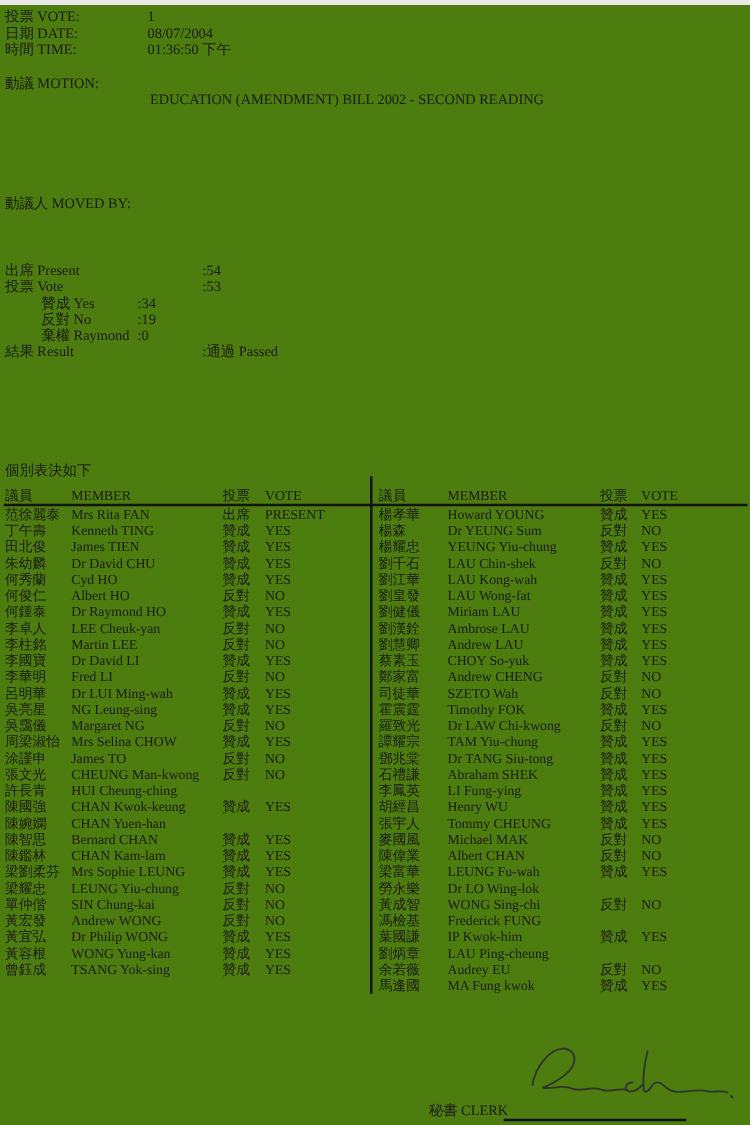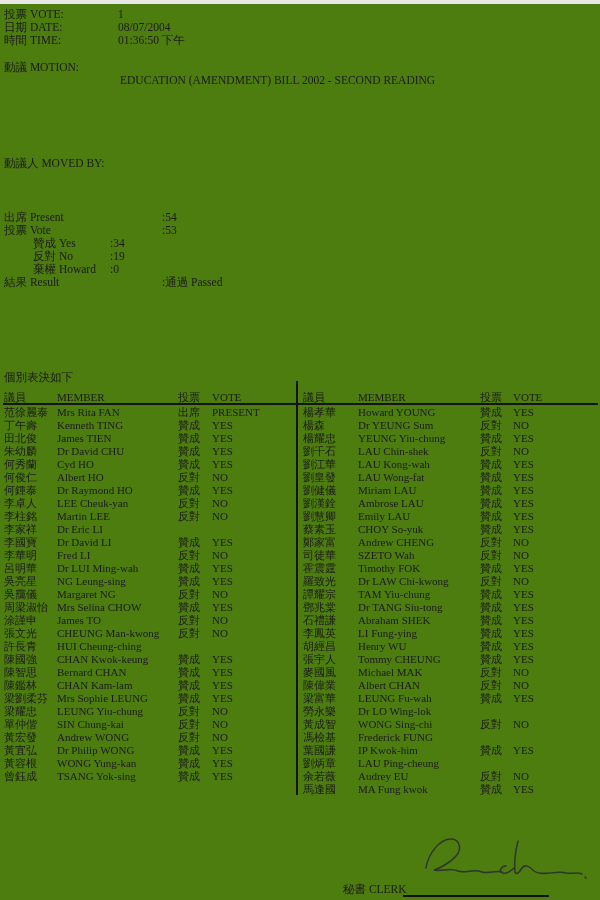--- a/index.html
+++ b/index.html
@@ -42,21 +42,21 @@
   <div class="l" style="top:153px;left:4px">動議人 MOVED BY:</div>
 
   <div class="l" style="top:207px;left:4px">出席 Present</div>
   <div class="l" style="top:207px;left:162px">:54</div>
   <div class="l" style="top:220px;left:4px">投票 Vote</div>
   <div class="l" style="top:220px;left:162px">:53</div>
   <div class="l" style="top:233px;left:33px">贊成 Yes</div>
   <div class="l" style="top:233px;left:110px">:34</div>
   <div class="l" style="top:246px;left:33px">反對 No</div>
   <div class="l" style="top:246px;left:110px">:19</div>
-  <div class="l" style="top:259px;left:33px">棄權 Howard</div>
+  <div class="l" style="top:259px;left:33px">棄權 Raymond</div>
   <div class="l" style="top:259px;left:110px">:0</div>
   <div class="l" style="top:272px;left:4px">結果 Result</div>
   <div class="l" style="top:272px;left:162px">:通過 Passed</div>
 
   <div class="l" style="top:367px;left:4px">個別表決如下</div>
 
   <div class="vhead cols-left">
     <span class="c1">議員</span>
     <span class="c2">MEMBER</span>
     <span class="c3">投票</span>
@@ -121,26 +121,20 @@
         <span class="c3">反對</span>
         <span class="c4">NO</span>
       </div>
       <div class="vrow">
         <span class="c1">李柱銘</span>
         <span class="c2">Martin LEE</span>
         <span class="c3">反對</span>
         <span class="c4">NO</span>
       </div>
       <div class="vrow">
-        <span class="c1">李家祥</span>
-        <span class="c2">Dr Eric LI</span>
-        <span class="c3"></span>
-        <span class="c4"></span>
-      </div>
-      <div class="vrow">
         <span class="c1">李國寶</span>
         <span class="c2">Dr David LI</span>
         <span class="c3">贊成</span>
         <span class="c4">YES</span>
       </div>
       <div class="vrow">
         <span class="c1">李華明</span>
         <span class="c2">Fred LI</span>
         <span class="c3">反對</span>
         <span class="c4">NO</span>
@@ -187,20 +181,26 @@
         <span class="c3"></span>
         <span class="c4"></span>
       </div>
       <div class="vrow">
         <span class="c1">陳國強</span>
         <span class="c2">CHAN Kwok-keung</span>
         <span class="c3">贊成</span>
         <span class="c4">YES</span>
       </div>
       <div class="vrow">
+        <span class="c1">陳婉嫻</span>
+        <span class="c2">CHAN Yuen-han</span>
+        <span class="c3"></span>
+        <span class="c4"></span>
+      </div>
+      <div class="vrow">
         <span class="c1">陳智思</span>
         <span class="c2">Bernard CHAN</span>
         <span class="c3">贊成</span>
         <span class="c4">YES</span>
       </div>
       <div class="vrow">
         <span class="c1">陳鑑林</span>
         <span class="c2">CHAN Kam-lam</span>
         <span class="c3">贊成</span>
         <span class="c4">YES</span>
@@ -292,21 +292,21 @@
         <span class="c4">YES</span>
       </div>
       <div class="vrow">
         <span class="c1">劉漢銓</span>
         <span class="c2">Ambrose LAU</span>
         <span class="c3">贊成</span>
         <span class="c4">YES</span>
       </div>
       <div class="vrow">
         <span class="c1">劉慧卿</span>
-        <span class="c2">Emily LAU</span>
+        <span class="c2">Andrew LAU</span>
         <span class="c3">贊成</span>
         <span class="c4">YES</span>
       </div>
       <div class="vrow">
         <span class="c1">蔡素玉</span>
         <span class="c2">CHOY So-yuk</span>
         <span class="c3">贊成</span>
         <span class="c4">YES</span>
       </div>
       <div class="vrow">

